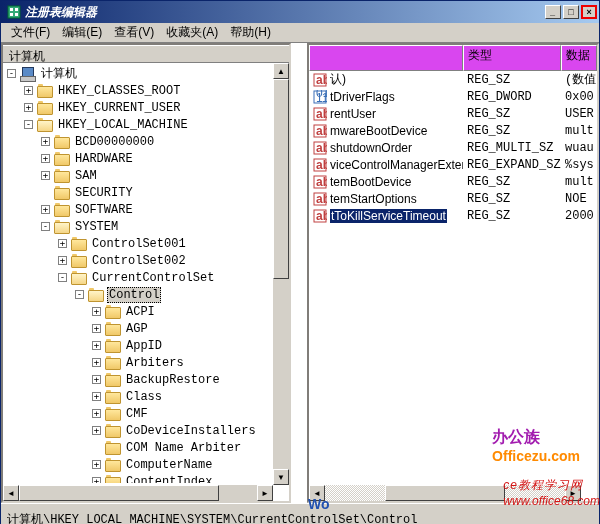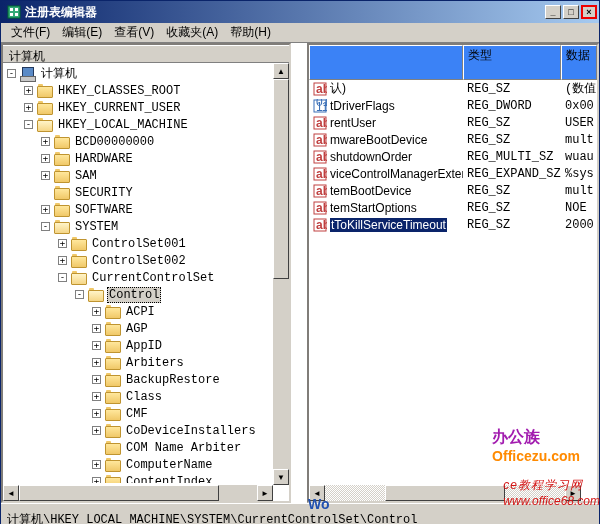--- a/index.html
+++ b/index.html
@@ -1,18 +1,18 @@
 <!DOCTYPE html>
 <html><head>
 <meta charset="utf-8">
 <style>
 * { margin: 0; padding: 0; box-sizing: border-box; font-family: "SimSun", "MS Sans Serif", Tahoma, sans-serif; font-size: 12px; }
 body { background: #fff; width: 600px; height: 524px; overflow: hidden; position: relative; }
 .window { width: 600px; border: 1px solid #0a246a; }
-.titlebar { background: linear-gradient(to right, #0a246a, #a6caf0); height: 22px; display: flex; align-items: center; padding: 4px 2px; }
+.titlebar { background: linear-gradient(to right, #0a246a, #a6caf0); height: 22px; display: flex; align-items: center; padding: 4px 2px; font-style: italic; }
 .titlebar .app-icon { width: 16px; height: 16px; margin: 0 3px; display: inline-flex; align-items: center; justify-content: center; font-size: 11px; }
 .titlebar .title { color: #fff; font-weight: bold; flex: 1; }
 .titlebar .win-btn { width: 16px; height: 14px; background: #d4d0c8; border: 1px solid #fff; border-right-color: #404040; border-bottom-color: #404040; margin-left: 2px; display: flex; align-items: center; justify-content: center; font-size: 9px; font-family: Arial; font-weight: bold; line-height: 1; cursor: pointer; }
 .titlebar .win-btn.close { border: 2px solid #e00; }
 .menubar { background: #d4d0c8; height: 20px; display: flex; align-items: center; padding: 0 4px; border-bottom: 1px solid #808080; }
 .menubar .menu-item { padding: 2px 6px; cursor: pointer; }
 .content { display: flex; height: 460px; background: #fff; gap: 16px; }
 .left-pane { width: 290px; border: 2px inset #d4d0c8; overflow: hidden; position: relative; background: #fff; }
 .left-pane .header { background: #d4d0c8; border-bottom: 1px solid #808080; border-top: 1px solid #fff; padding: 2px 6px; height: 18px; }
 .tree { padding: 2px 0; overflow: hidden; height: 420px; }
@@ -22,21 +22,21 @@
 .folder-icon { width: 16px; height: 13px; margin-right: 3px; display: inline-block; position: relative; }
 .folder-icon::before { content: ""; position: absolute; top: 0; left: 1px; width: 5px; height: 2px; background: #f0c868; border-radius: 1px 1px 0 0; }
 .folder-icon::after { content: ""; position: absolute; top: 2px; left: 0; width: 14px; height: 10px; background: linear-gradient(#ffe79c, #f0c868); border: 1px solid #bf9430; border-radius: 1px; }
 .folder-icon.open::after { background: linear-gradient(#fff4c8, #f5d687); }
 .computer-icon { width: 16px; height: 14px; margin-right: 3px; display: inline-block; position: relative; }
 .computer-icon::before { content: ""; position: absolute; top: 0; left: 2px; width: 10px; height: 8px; background: #5a8ac6; border: 1px solid #23395d; }
 .computer-icon::after { content: ""; position: absolute; top: 9px; left: 0; width: 14px; height: 4px; background: #c8c8c8; border: 1px solid #666; }
 .node-label { padding: 0 2px; font-family: "Courier New", SimSun, monospace; }
 .node-label.selected { background: #d4d0c8; border: 1px dotted #000; padding: 0 1px; }
 .right-pane { flex: 1; border: 2px inset #d4d0c8; background: #fff; overflow: hidden; position: relative; }
-.list-header { display: flex; background: #3b82f6; height: 35px; }
+.list-header { display: flex; background: #d946ef; height: 26px; }
 .list-header .col { border-top: 1px solid #fff; border-left: 1px solid #fff; border-right: 1px solid #808080; border-bottom: 1px solid #808080; padding: 1px 4px; }
 .col-name { width: 154px; }
 .col-type { width: 98px; }
 .col-data { flex: 1; }
 .list-body { }
 .list-row { display: flex; height: 17px; align-items: center; }
 .list-row .cell { padding: 0 4px; overflow: hidden; white-space: nowrap; font-family: "Courier New", SimSun, monospace; }
 .cell-name { width: 154px; display: flex; align-items: center; }
 .cell-type { width: 98px; }
 .cell-data { flex: 1; }

